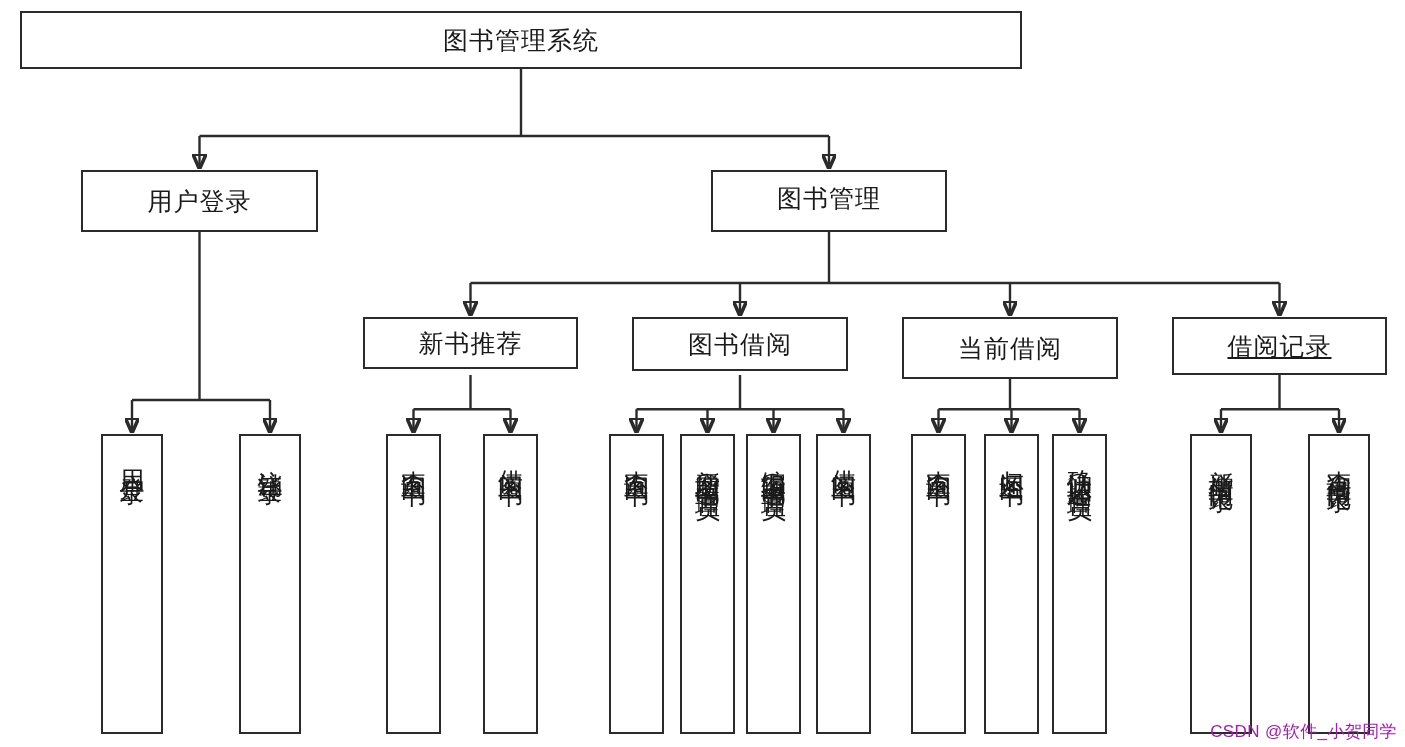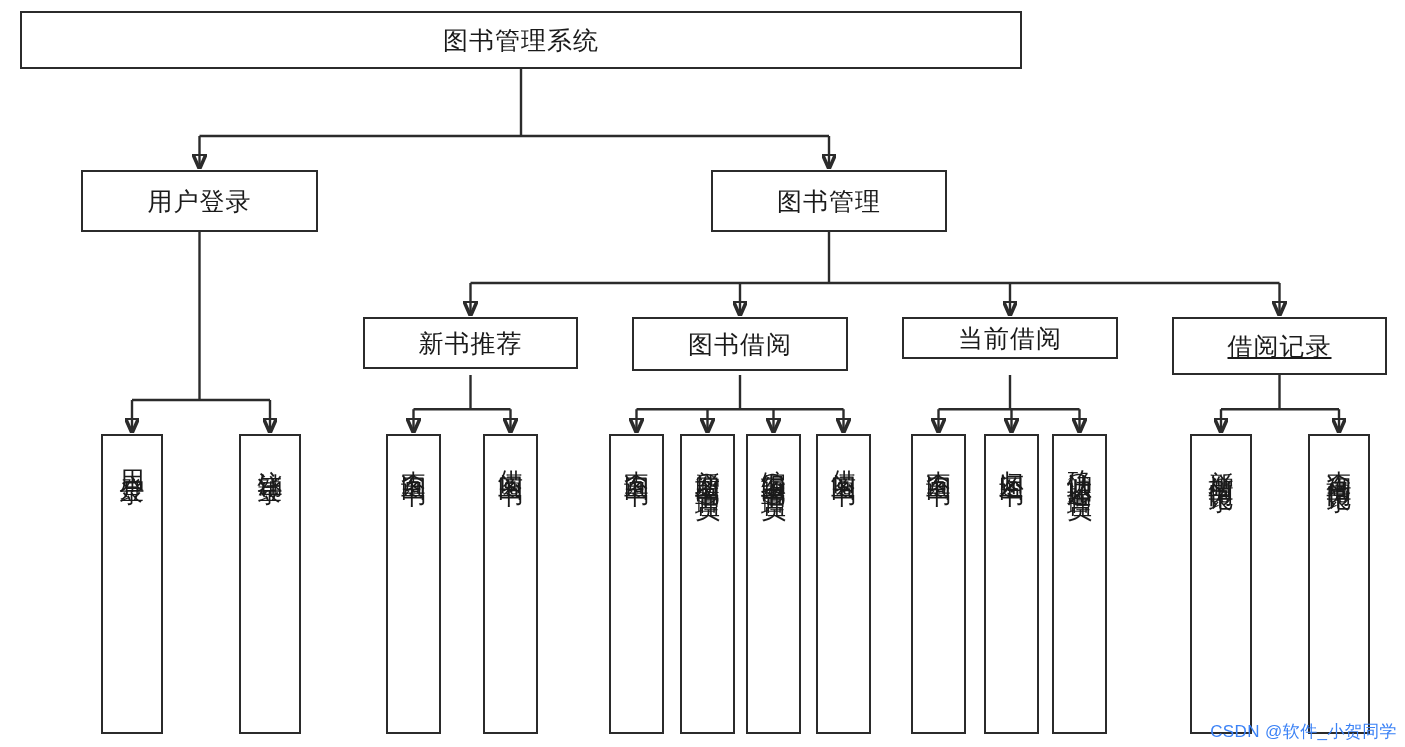--- a/index.html
+++ b/index.html
@@ -68,21 +68,21 @@
     font-size: 25px;
     letter-spacing: 4px;
     line-height: 1;
   }
   
   #watermark {
     position: absolute;
     right: 8px;
     bottom: 4px;
     font-size: 17px;
-    color: #3b82f6;
+    color: #a21caf;
     white-space: nowrap;
     letter-spacing: 0.4px;
   }
 </style>
 </head>
 <body>
 
 <div id="canvas">
 
   <svg id="connectors" viewBox="0 0 1405 747" xmlns="http://www.w3.org/2000/svg">
@@ -128,31 +128,31 @@
       </g>
   </svg>
 
   <div class="node root horiz" id="box-root" style="left: 20px; top: 11px; width: 1002px; height: 58px;">
     <span class="label">图书管理系统</span>
   </div>
 
   <div class="node horiz" id="box-user-login" style="left: 81px; top: 170px; width: 237px; height: 62px;">
     <span class="label">用户登录</span>
   </div>
-  <div class="node horiz" id="box-book-manage" style="left: 711px; top: 170px; width: 236px; height: 62px;">
+  <div class="node horiz" id="box-book-manage" style="left: 711px; top: 170px; width: 236px; height: 62px; font-family: Liberation Mono, monospace;">
     <span class="label">图书管理</span>
   </div>
 
   <div class="node horiz" id="box-new-book-recommend" style="left: 363px; top: 317px; width: 215px; height: 52px;">
     <span class="label">新书推荐</span>
   </div>
   <div class="node horiz" id="box-book-borrow" style="left: 632px; top: 317px; width: 216px; height: 54px;">
     <span class="label">图书借阅</span>
   </div>
-  <div class="node horiz" id="box-current-borrow" style="left: 902px; top: 317px; width: 216px; height: 42px;">
+  <div class="node horiz" id="box-current-borrow" style="left: 902px; top: 317px; width: 216px; height: 62px;">
     <span class="label">当前借阅</span>
   </div>
   <div class="node horiz" id="box-borrow-record" style="left: 1172px; top: 317px; width: 215px; height: 58px; text-decoration: underline;">
     <span class="label">借阅记录</span>
   </div>
 
   <div class="node leaf" id="box-leaf-user-login" style="left: 101px; top: 434px; width: 62px; height: 300px;">
     <span class="label">用户登录</span>
   </div>
   <div class="node leaf" id="box-leaf-logout-login" style="left: 239px; top: 434px; width: 62px; height: 300px;">

